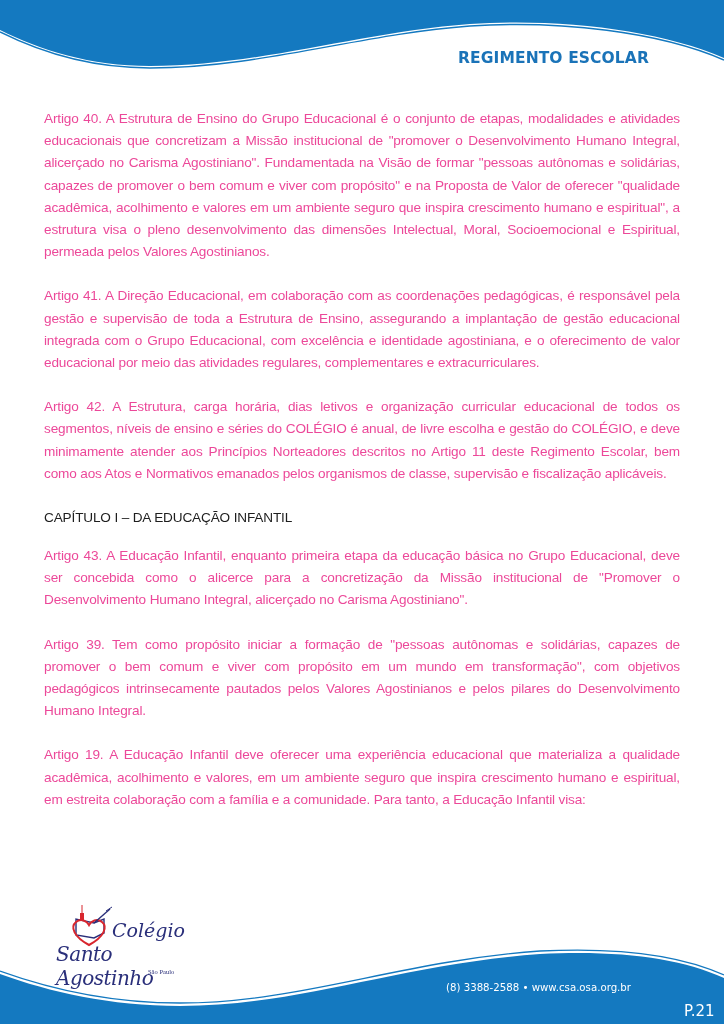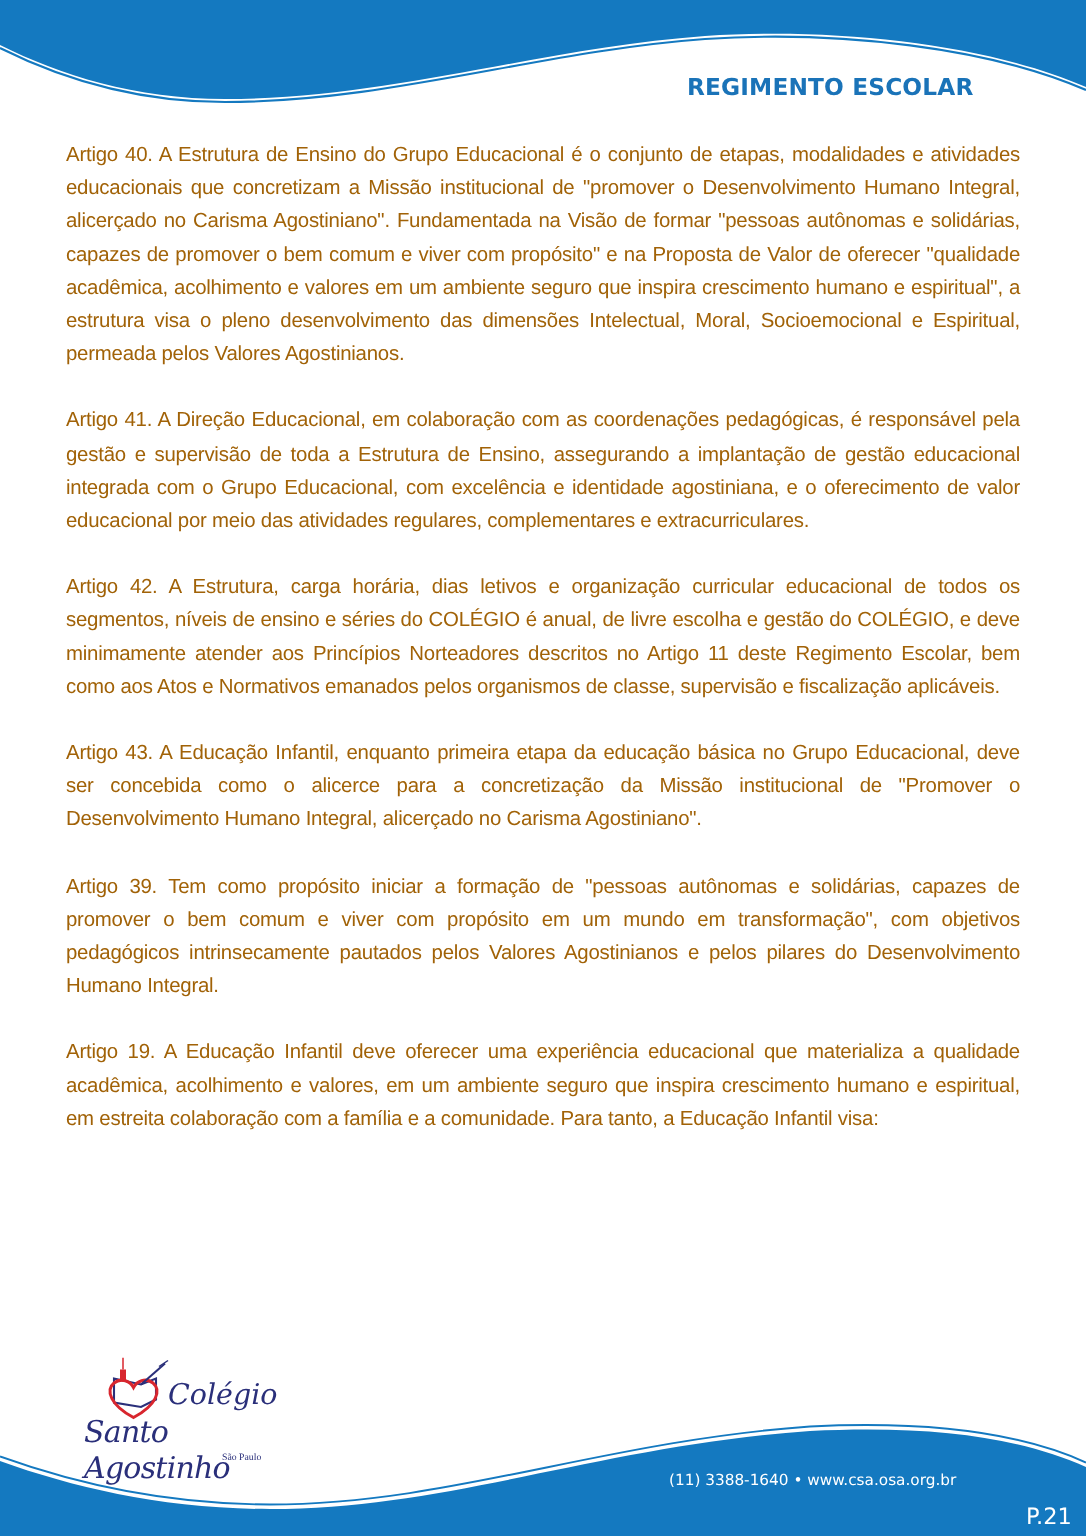--- a/index.html
+++ b/index.html
@@ -1,21 +1,21 @@
 <!DOCTYPE html>
 <html><head>
   <meta charset="utf-8">
   <style>
     html, body { margin: 0; padding: 0; background: #ffffff; }
     body { width: 724px; height: 1024px; position: relative; overflow: hidden; font-family: "Liberation Sans", sans-serif; color: #1e1e1e; }
     .header-wave { position: absolute; left: 0; top: 0; width: 724px; height: 80px; }
     .doc-label { position: absolute; left: 458px; top: 49px; font-family: "DejaVu Sans", sans-serif; font-weight: bold; font-size: 15.5px; color: #1a73b8; letter-spacing: 0.1px; }
     .content { position: absolute; left: 44px; top: 92px; width: 636px; }
     .title { font-family: "Liberation Sans", sans-serif; font-weight: bold; font-size: 19.5px; text-decoration: underline; text-underline-offset: 3px; color: #111; margin: 0 0 22px 0; letter-spacing: 0.1px; }
-    .para { font-family: "Liberation Sans Narrow", "Liberation Sans", sans-serif; font-size: 13.6px; line-height: 22.2px; text-align: justify; margin: 0 0 22px 0; color: #a16207; letter-spacing: -0.15px; }
+    .para { font-family: "Liberation Sans Narrow", "Liberation Sans", sans-serif; font-size: 13.6px; line-height: 22.2px; text-align: justify; margin: 16px 0 22px 0; color: #ec4899; letter-spacing: -0.15px; }
     .chapter { font-size: 13.6px; line-height: 22px; margin: 0 0 12px 0; color: #1e1e1e; letter-spacing: -0.15px; }
     .footer-wave { position: absolute; left: 0; top: 944px; width: 724px; height: 80px; }
     .footer-address { position: absolute; left: 446px; top: 980px; font-family: "DejaVu Sans", sans-serif; font-size: 10.2px; line-height: 15px; color: #ffffff; }
     .page-num { position: absolute; left: 684px; top: 1002px; font-family: "DejaVu Sans", sans-serif; font-size: 15px; color: #ffffff; }
     .logo { position: absolute; left: 56px; top: 905px; width: 130px; height: 80px; }
     .logo-text-1 { position: absolute; left: 56px; top: 14px; font-family: "DejaVu Serif", serif; font-style: italic; font-size: 19px; color: #2a2f7a; }
     .logo-text-2 { position: absolute; left: 0px; top: 37px; font-family: "DejaVu Serif", serif; font-style: italic; font-size: 20px; color: #2a2f7a; letter-spacing: -0.5px; }
     .logo-text-3 { position: absolute; left: 92px; top: 63px; font-family: Liberation Serif, serif; font-size: 6.5px; color: #2a2f7a; }
     .logo-mark { position: absolute; left: 8px; top: 0; width: 50px; height: 48px; }
   </style>
@@ -28,20 +28,21 @@
 </svg>
 
 <div class="doc-label">REGIMENTO ESCOLAR</div>
 
 <div class="content">
 
   <p class="para">Artigo 40. A Estrutura de Ensino do Grupo Educacional é o conjunto de etapas, modalidades e atividades educacionais que concretizam a Missão institucional de "promover o Desenvolvimento Humano Integral, alicerçado no Carisma Agostiniano". Fundamentada na Visão de formar "pessoas autônomas e solidárias, capazes de promover o bem comum e viver com propósito" e na Proposta de Valor de oferecer "qualidade acadêmica, acolhimento e valores em um ambiente seguro que inspira crescimento humano e espiritual", a estrutura visa o pleno desenvolvimento das dimensões Intelectual, Moral, Socioemocional e Espiritual, permeada pelos Valores Agostinianos.</p>
   <p class="para">Artigo 41. A Direção Educacional, em colaboração com as coordenações pedagógicas, é responsável pela gestão e supervisão de toda a Estrutura de Ensino, assegurando a implantação de gestão educacional integrada com o Grupo Educacional, com excelência e identidade agostiniana, e o oferecimento de valor educacional por meio das atividades regulares, complementares e extracurriculares.</p>
   <p class="para">Artigo 42. A Estrutura, carga horária, dias letivos e organização curricular educacional de todos os segmentos, níveis de ensino e séries do COLÉGIO é anual, de livre escolha e gestão do COLÉGIO, e deve minimamente atender aos Princípios Norteadores descritos no Artigo 11 deste Regimento Escolar, bem como aos Atos e Normativos emanados pelos organismos de classe, supervisão e fiscalização aplicáveis.</p>
 
+  <div class="chapter">CAPÍTULO I – DA EDUCAÇÃO INFANTIL</div>
 
   <p class="para">Artigo 43. A Educação Infantil, enquanto primeira etapa da educação básica no Grupo Educacional, deve ser concebida como o alicerce para a concretização da Missão institucional de "Promover o Desenvolvimento Humano Integral, alicerçado no Carisma Agostiniano".</p>
   <p class="para">Artigo 39. Tem como propósito iniciar a formação de "pessoas autônomas e solidárias, capazes de promover o bem comum e viver com propósito em um mundo em transformação", com objetivos pedagógicos intrinsecamente pautados pelos Valores Agostinianos e pelos pilares do Desenvolvimento Humano Integral.</p>
   <p class="para">Artigo 19. A Educação Infantil deve oferecer uma experiência educacional que materializa a qualidade acadêmica, acolhimento e valores, em um ambiente seguro que inspira crescimento humano e espiritual, em estreita colaboração com a família e a comunidade. Para tanto, a Educação Infantil visa:</p>
 </div>
 
 <svg class="footer-wave" viewBox="0 0 724 80" preserveAspectRatio="none">
   <path d="M0,30 C50,48 110,62 180,62 C300,62 400,20 540,10 C620,6 680,14 724,34 L724,80 L0,80 Z" fill="#1479c0"></path>
   <path d="M0,27 C50,45 110,59 180,59 C300,59 400,17 540,7 C620,3 680,11 724,31" fill="none" stroke="#1479c0" stroke-width="1.3"></path>
 </svg>
@@ -54,16 +55,16 @@
     <path d="M42,6 L48,2" stroke="#2a2f7a" stroke-width="1"></path>
     <rect x="16" y="8" width="4" height="8" fill="#d8262e"></rect>
     <path d="M18,0 L18,8" stroke="#d8262e" stroke-width="1"></path>
   </svg>
   <div class="logo-text-1">Colégio</div>
   <div class="logo-text-2">Santo Agostinho</div>
   <div class="logo-text-3">São Paulo</div>
 </div>
 
 <div class="footer-address">
-  <div>(11) 3388-1640 • www.csa.osa.org.br</div>
+  <div>(8) 3388-2588 • www.csa.osa.org.br</div>
 </div>
 
 <div class="page-num">P.21</div>
 
 </body></html>

